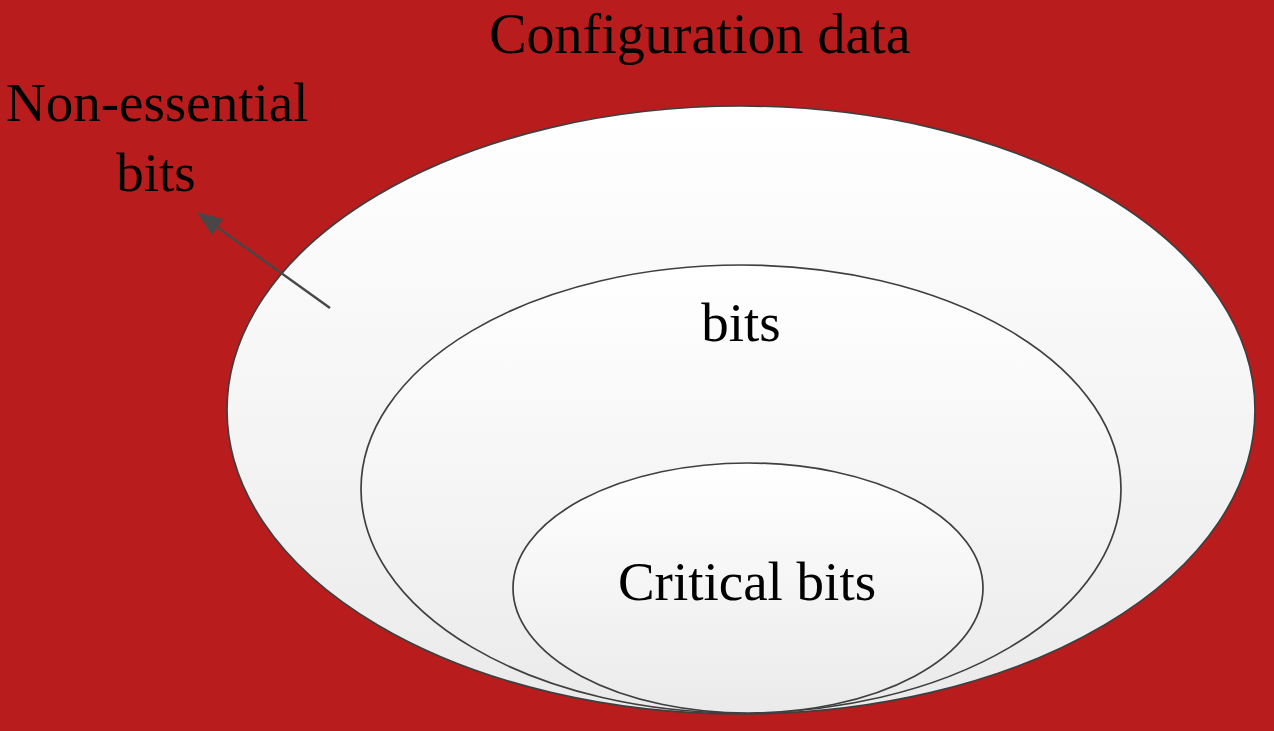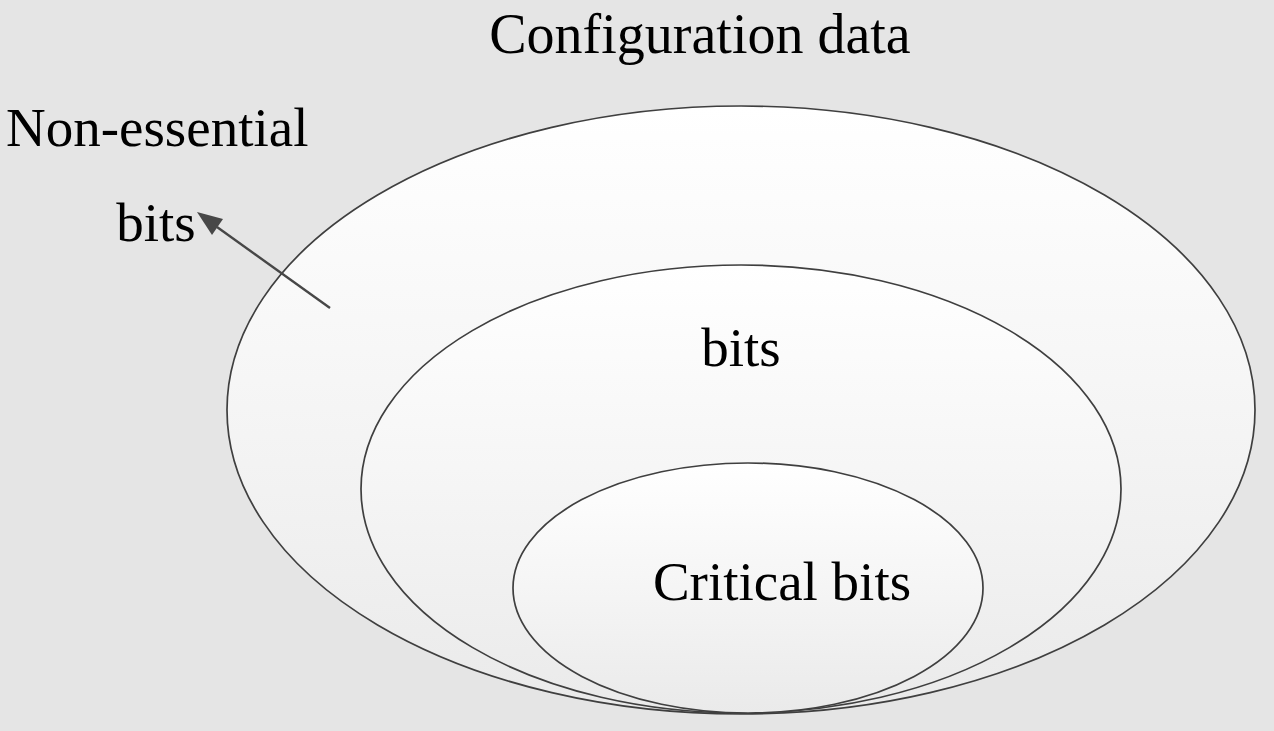--- a/index.html
+++ b/index.html
@@ -4,39 +4,39 @@
 <style>
   html, body {
     margin: 0;
     padding: 0;
     background: #ffffff;
   }
   .stage {
     position: relative;
     width: 1274px;
     height: 731px;
-    background: #e5e5e5;
+    background: #b91c1c;
     overflow: hidden;
     font-family: "Liberation Serif", "DejaVu Serif", serif;
     color: #000000;
   }
   .diagram-svg {
     position: absolute;
     left: 0;
     top: 0;
   }
   .label {
     position: absolute;
     text-align: center;
     line-height: 70px;
     font-size: 55px;
     white-space: nowrap;
     color: #000000;
   }
-  .label .line { display: block; height: 70px; margin-top: 25px; }
+  .label .line { display: block; height: 70px; }
   .title {
     position: absolute;
     left: 400px;
     top: 2px;
     width: 600px;
     text-align: center;
     font-size: 56px;
     line-height: 64px;
     white-space: nowrap;
   }
@@ -44,21 +44,21 @@
     left: 6px;
     top: 68px;
     width: 300px;
   }
   .label-essential {
     left: 591px;
     top: 288px;
     width: 300px;
   }
   .label-critical {
-    left: 632px;
+    left: 597px;
     top: 552px;
     width: 300px;
     line-height: 60px;
   }
 </style>
 </head>
 <body>
 
 <div class="stage">
 

